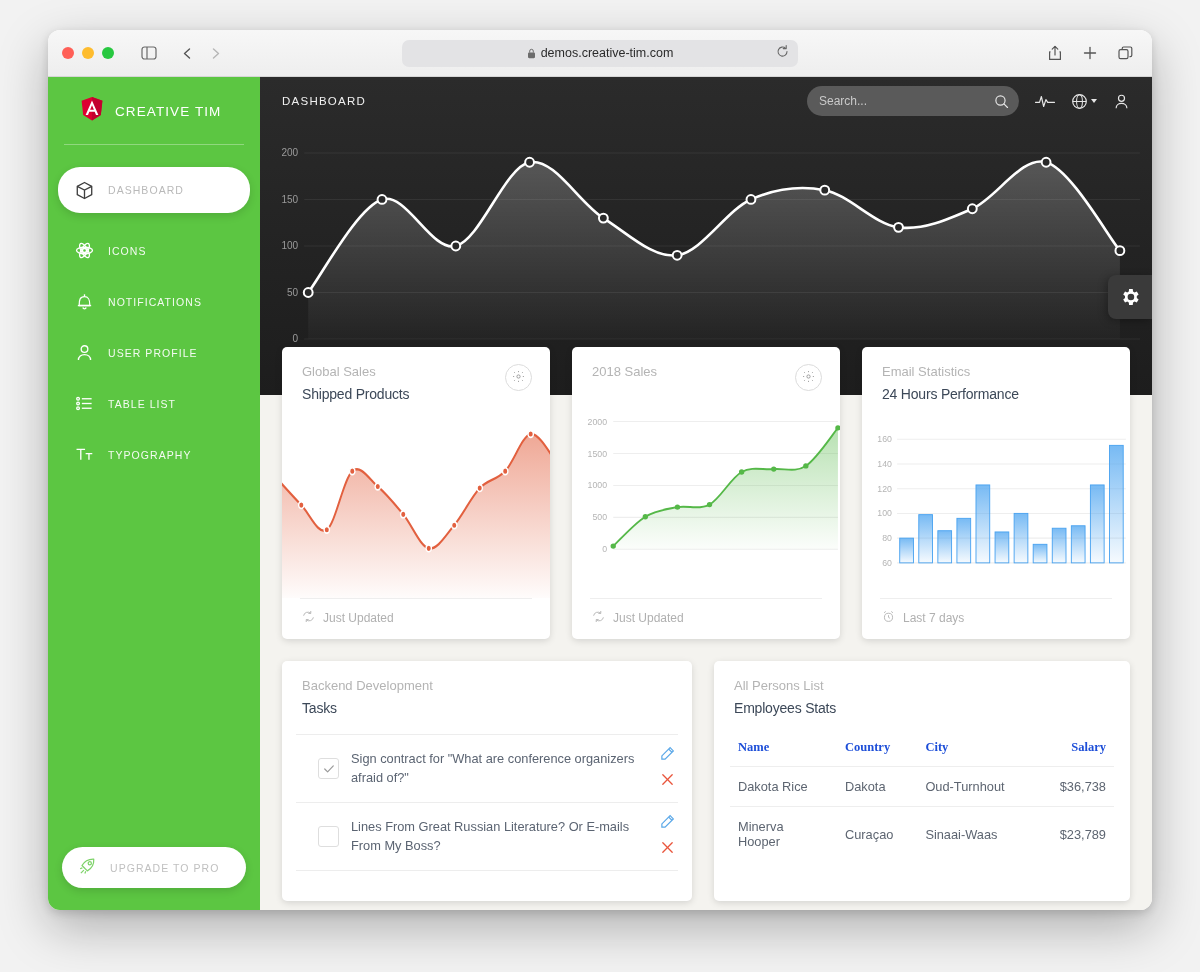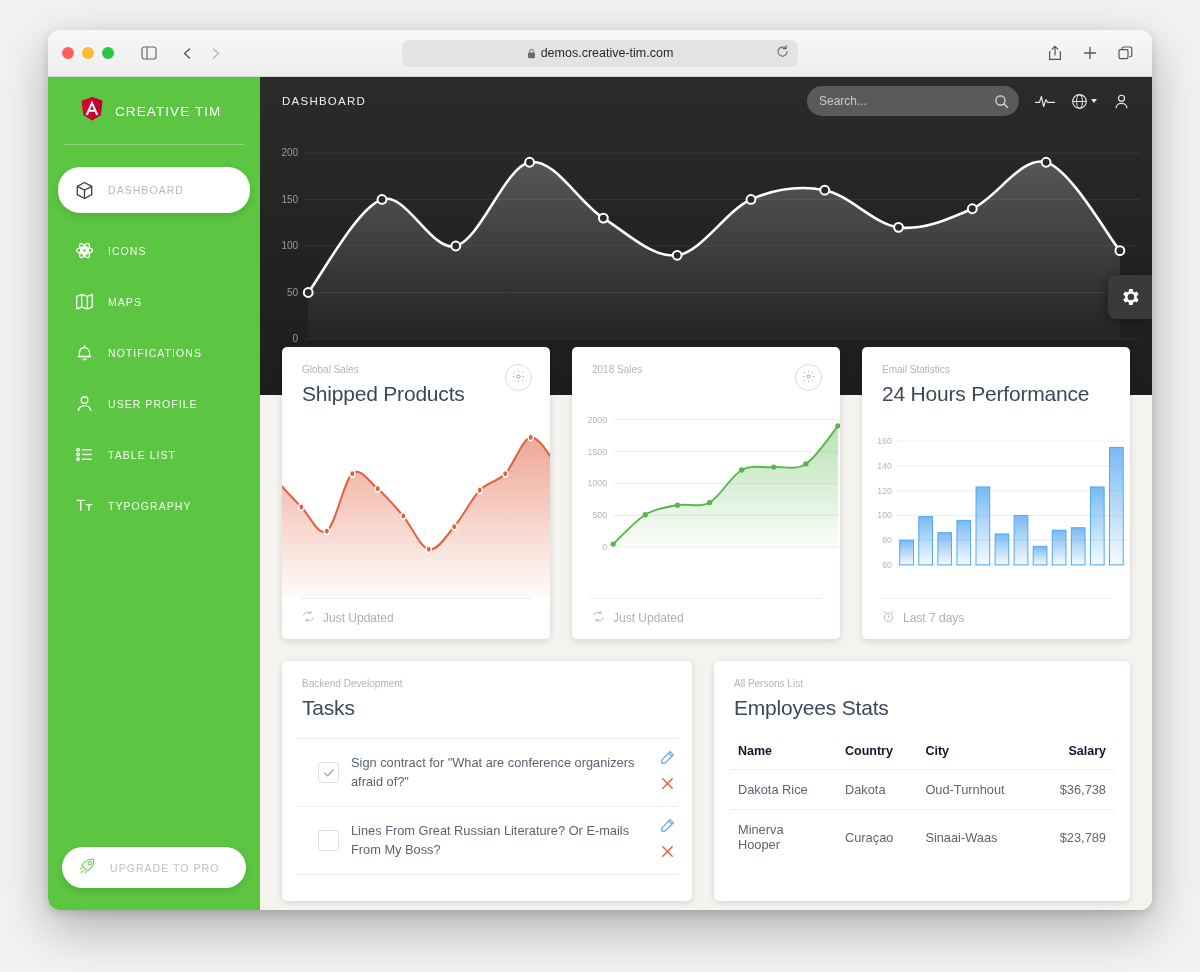--- a/index.html
+++ b/index.html
@@ -113,22 +113,22 @@
   }
 
   
   #content{ position:relative; z-index:4; padding:0 22px 0 22px; margin-top:-34px; }
   .row{ display:flex; gap:22px; }
   .card{
     background:#fff; border-radius:5px; box-shadow:0 2px 7px rgba(0,0,0,.13);
     flex:1; display:flex; flex-direction:column; position:relative; overflow:hidden;
   }
   .card-head{ padding:17px 20px 0 20px; position:relative; }
-  .card-cat{ color:#b4b4b4; font-size:10px; font-weight:400; }
-  .card-title{ color:#3c4858; font-size:21px; font-weight:300; margin-top:7px; letter-spacing:-.2px;}
+  .card-cat{ color:#b4b4b4; font-size:13px; font-weight:400; }
+  .card-title{ color:#3c4858; font-size:14px; font-weight:300; margin-top:7px; letter-spacing:-.2px;}
   .card-gear{
     position:absolute; right:18px; top:17px; width:27px; height:27px; border-radius:50%;
     border:1px solid #dcdcdc; display:flex; align-items:center; justify-content:center;
   }
   .card-body{ flex:1; position:relative; }
   .card-body svg{ display:block; width:100%; height:100%; }
   .card-foot{
     border-top:1px solid #eeeeee; margin:0 18px; padding:11px 2px 13px 2px;
     display:flex; align-items:center; gap:8px; color:#b0b0b0; font-size:12px;
   }
@@ -139,22 +139,23 @@
   #tasks-card{ flex:0 0 410px; }
   .task-row{ display:flex; align-items:center; padding:11px 0; border-top:1px solid #ededed;
              margin:0 14px; gap:12px; }
   .task-check{ width:21px;height:21px;border:1px solid #dedede;border-radius:3px;
                display:flex;align-items:center;justify-content:center;flex:0 0 21px;
                margin-left:22px; }
   .task-text{ flex:1; color:#5b6472; font-size:12.8px; line-height:1.42; }
   .task-actions{ display:flex; flex-direction:column; gap:7px; align-items:center; flex:0 0 22px;}
   table{ width:100%; border-collapse:collapse; }
   thead th{
-    color:#0f172a; font-size:12.5px; font-weight:bold; text-align:left;
+    color:#1d4ed8; font-size:12.5px; font-weight:bold; text-align:left;
     padding:10px 8px 11px 8px;
+    font-family:Liberation Serif, serif;
   }
   tbody td{
     color:#5d6571; font-size:12.8px; padding:12px 8px; border-top:1px solid #eeeeee;
     font-weight:300;
   }
   th.num, td.num{ text-align:right; }
   #table-wrap{ padding:14px 16px 0 16px; }
 </style>
 </head>
 <body>
@@ -268,28 +269,20 @@
             <svg width="19" height="19" viewBox="0 0 20 20">
                 <circle cx="10" cy="10" r="2.1"></circle>
                 <ellipse cx="10" cy="10" rx="8.4" ry="3.4"></ellipse>
                 <ellipse cx="10" cy="10" rx="8.4" ry="3.4" transform="rotate(60 10 10)"></ellipse>
                 <ellipse cx="10" cy="10" rx="8.4" ry="3.4" transform="rotate(120 10 10)"></ellipse>
               </svg>
           </span>
           <span class="nav-label">ICONS</span>
         </div>
 
-        <div class="nav-item">
-          <span class="nav-icon">
-            <svg width="19" height="19" viewBox="0 0 20 20">
-                <path d="M1.8 4.6 7 2.6v13.2l-5.2 2zM7 2.6l6 2v13.2l-6-2zM13 4.6l5.2-2v13.2l-5.2 2z" fill="none" stroke-linejoin="round"></path>
-              </svg>
-          </span>
-          <span class="nav-label">MAPS</span>
-        </div>
 
         <div class="nav-item">
           <span class="nav-icon">
             <svg width="19" height="19" viewBox="0 0 20 20">
                 <path d="M4.4 14.2c0-5.5.7-9.4 5.6-9.4s5.6 3.9 5.6 9.4z" fill="none" stroke-linejoin="round"></path>
                 <line x1="3" y1="14.3" x2="17" y2="14.3"></line>
                 <path d="M8.2 16.4a1.9 1.9 0 0 0 3.6 0" fill="none"></path>
                 <line x1="10" y1="2.4" x2="10" y2="4.6"></line>
               </svg>
           </span>

